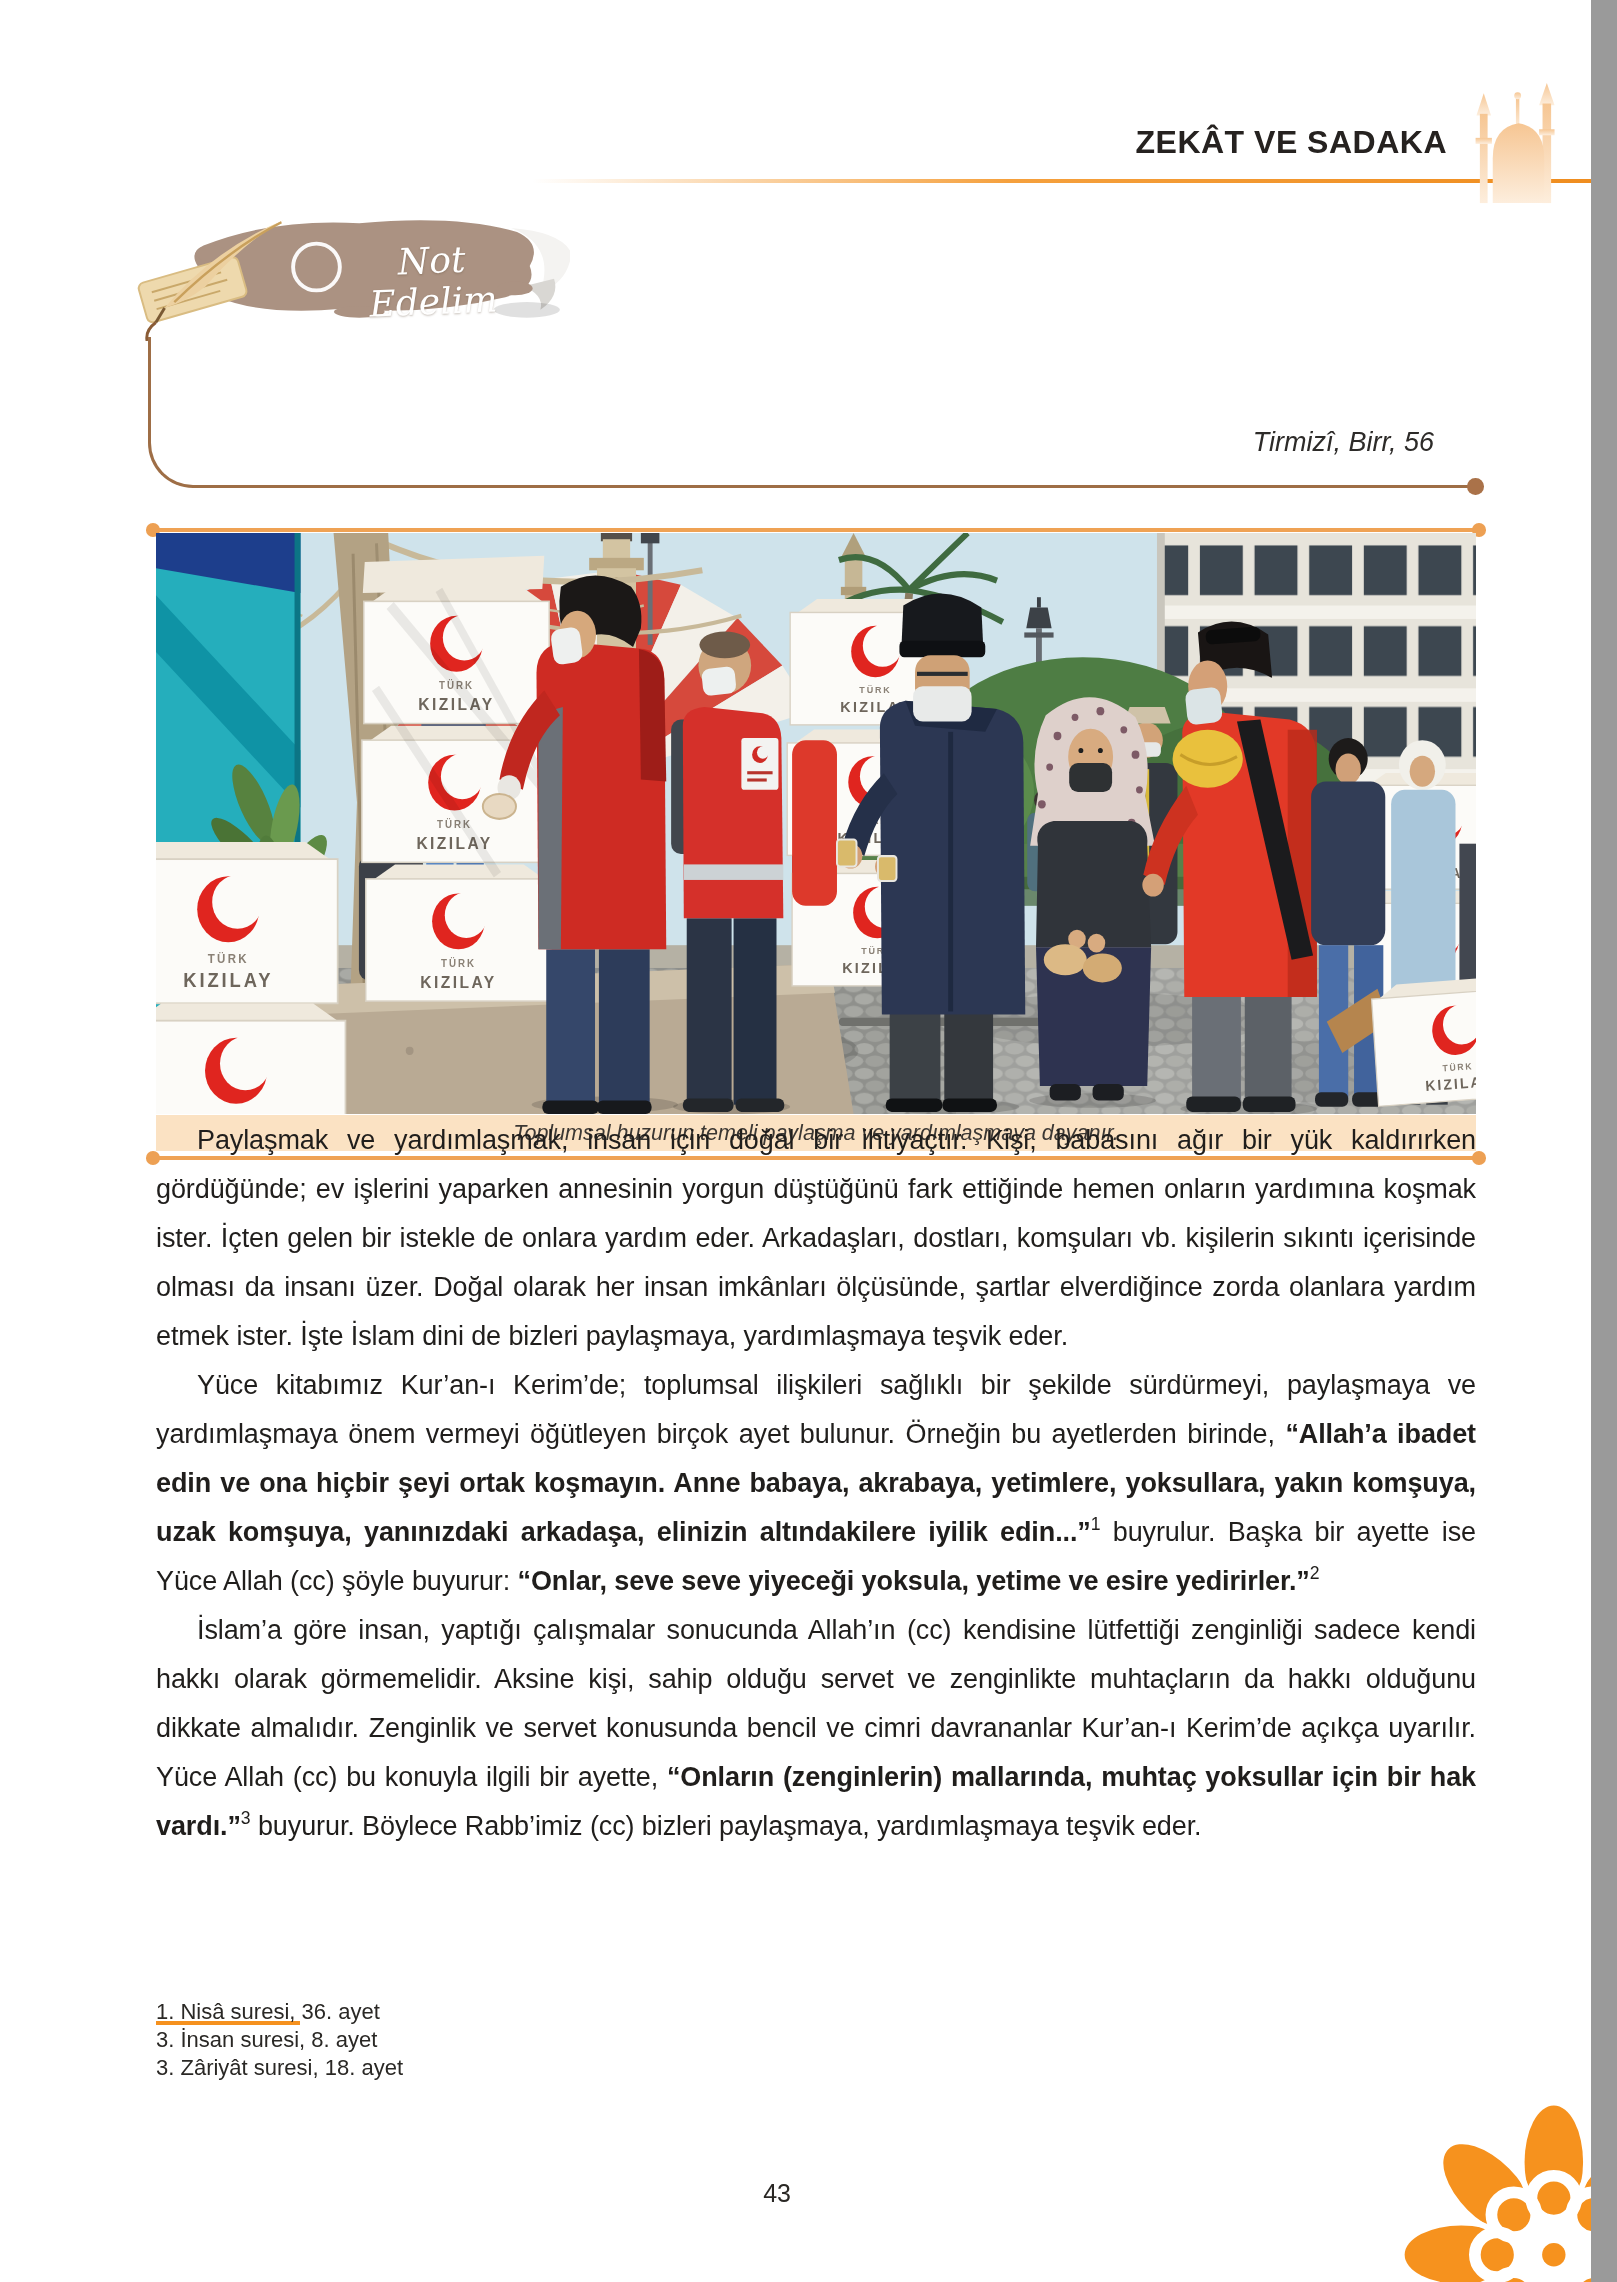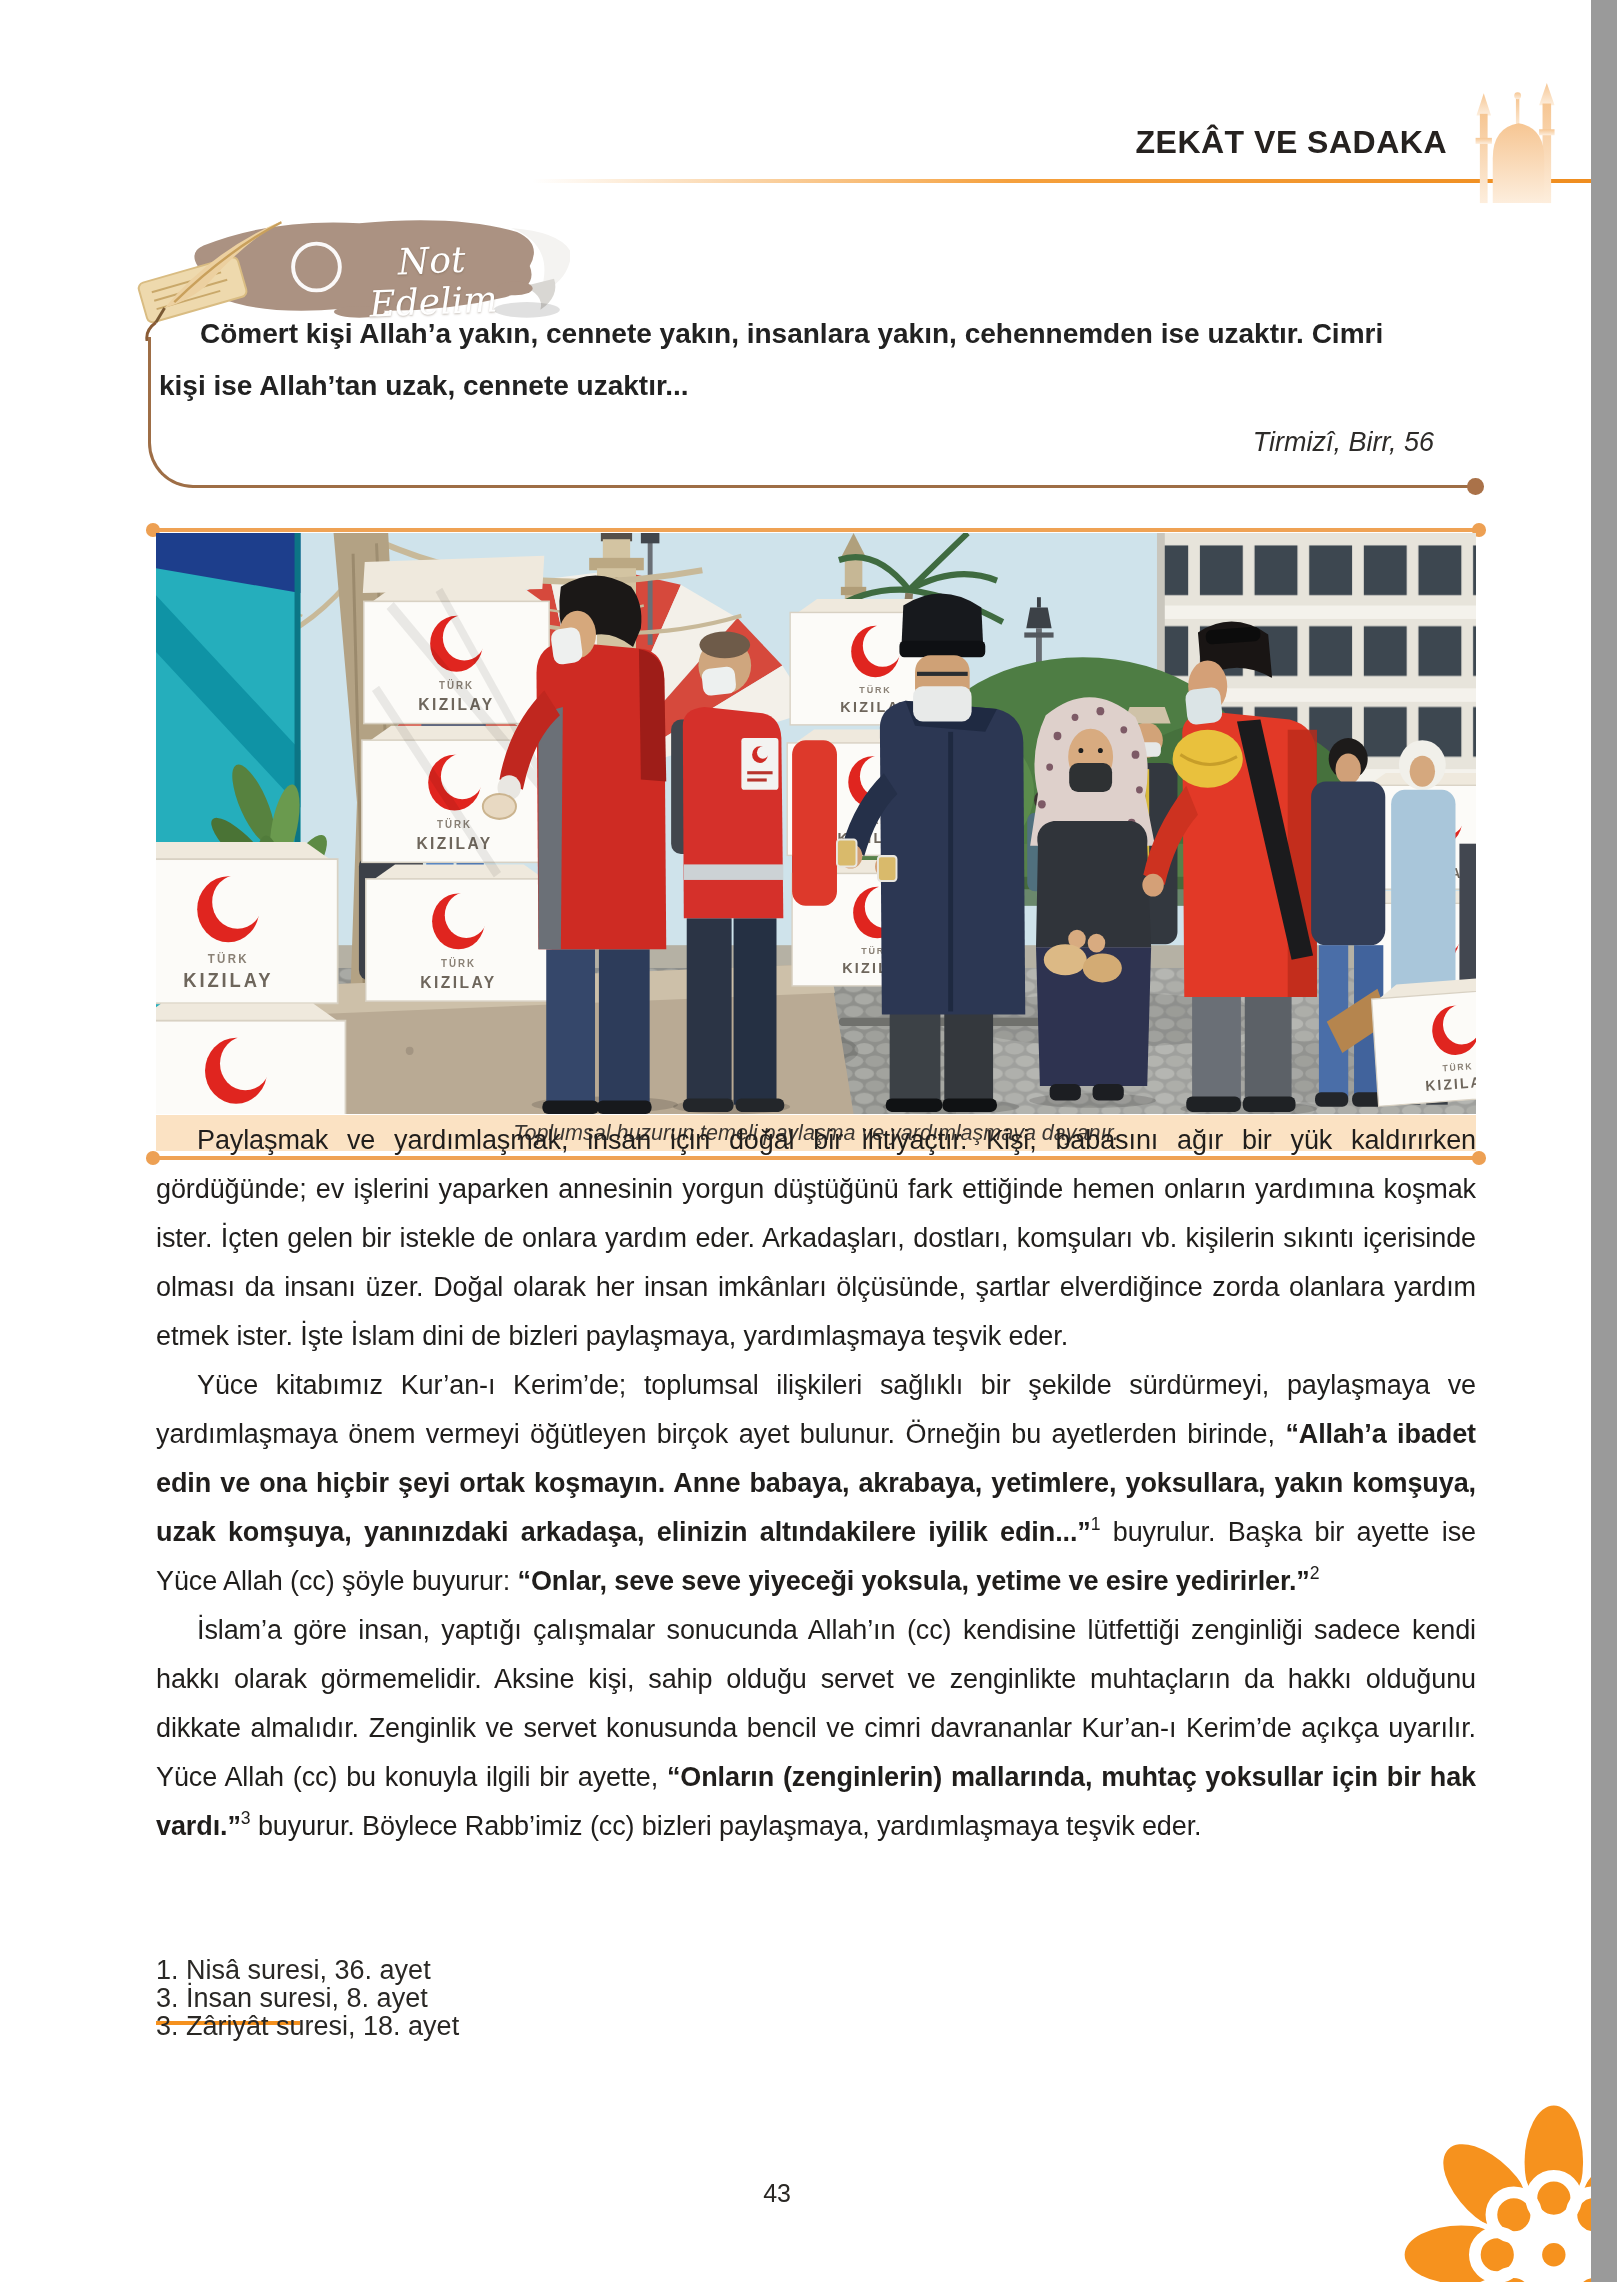--- a/index.html
+++ b/index.html
@@ -39,21 +39,21 @@
   .caption-bar .cap{position:absolute;inset:0;display:flex;align-items:center;justify-content:center;
         font-size:21.5px;font-style:italic;color:#3b3733;border-radius:9px;}
   
   .body-text{position:absolute;left:156px;top:1116px;width:1320px;font-size:27px;
         line-height:49px;text-align:justify;letter-spacing:-0.1px;color:#201e1c;}
   .body-text p{margin:0;text-indent:41px;}
   .b{font-weight:700;}
   .sup{font-size:17.6px;position:relative;top:-10.7px;line-height:0;}
   
   .fn-rule{position:absolute;left:156px;top:2021px;width:144px;height:3.9px;background:#f5911e;}
-  .fnotes{position:absolute;left:156px;top:1956px;font-size:27px;line-height:28px;color:#2a2825;}
+  .fnotes{position:absolute;left:156px;top:1998px;font-size:22px;line-height:28px;color:#2a2825;}
   
   .page-number{position:absolute;left:732px;top:2179px;width:59px;text-align:right;
         font-size:25px;color:#2a2825;}
   .flower{position:absolute;right:0;bottom:0;width:205px;height:195px;}
   
   .kb-t1{font-family:"Liberation Sans",sans-serif;font-size:10px;font-weight:600;fill:#8a8176;
         letter-spacing:2px;text-anchor:middle;}
   .kb-t2{font-family:"Liberation Sans",sans-serif;font-size:16px;font-weight:700;fill:#6e665c;
         letter-spacing:2.5px;text-anchor:middle;}
 </style>
@@ -110,24 +110,20 @@
         <path d="M40,112 Q96,58 150,30" fill="none" stroke="#c9a05c" stroke-width="2.5"></path>
         <line x1="30" y1="118" x2="21" y2="133" stroke="#7a5a34" stroke-width="3"></line>
         <path d="M21,133 Q10,141 12,152" fill="none" stroke="#8a5c36" stroke-width="3"></path>
       </g>
     </svg>
     <span class="badge-label">Not Edelim</span>
   </div>
 
   <div class="quote-border">
     <span class="end-dot"></span>
-  </div>
-  <div class="quote-text">
-    <div class="l1">Cömert kişi Allah’a yakın, cennete yakın, insanlara yakın, cehennemden ise uzaktır. Cimri</div>
-    <div class="l2">kişi ise Allah’tan uzak, cennete uzaktır...</div>
   </div>
   <div class="quote-attrib">Tirmizî, Birr, 56</div>
 
   <div class="rule top">
     <span class="dot l"></span>
     <span class="dot r"></span>
   </div>
 
   <div class="photo">
     <svg viewBox="0 0 1353 561" preserveAspectRatio="none">

